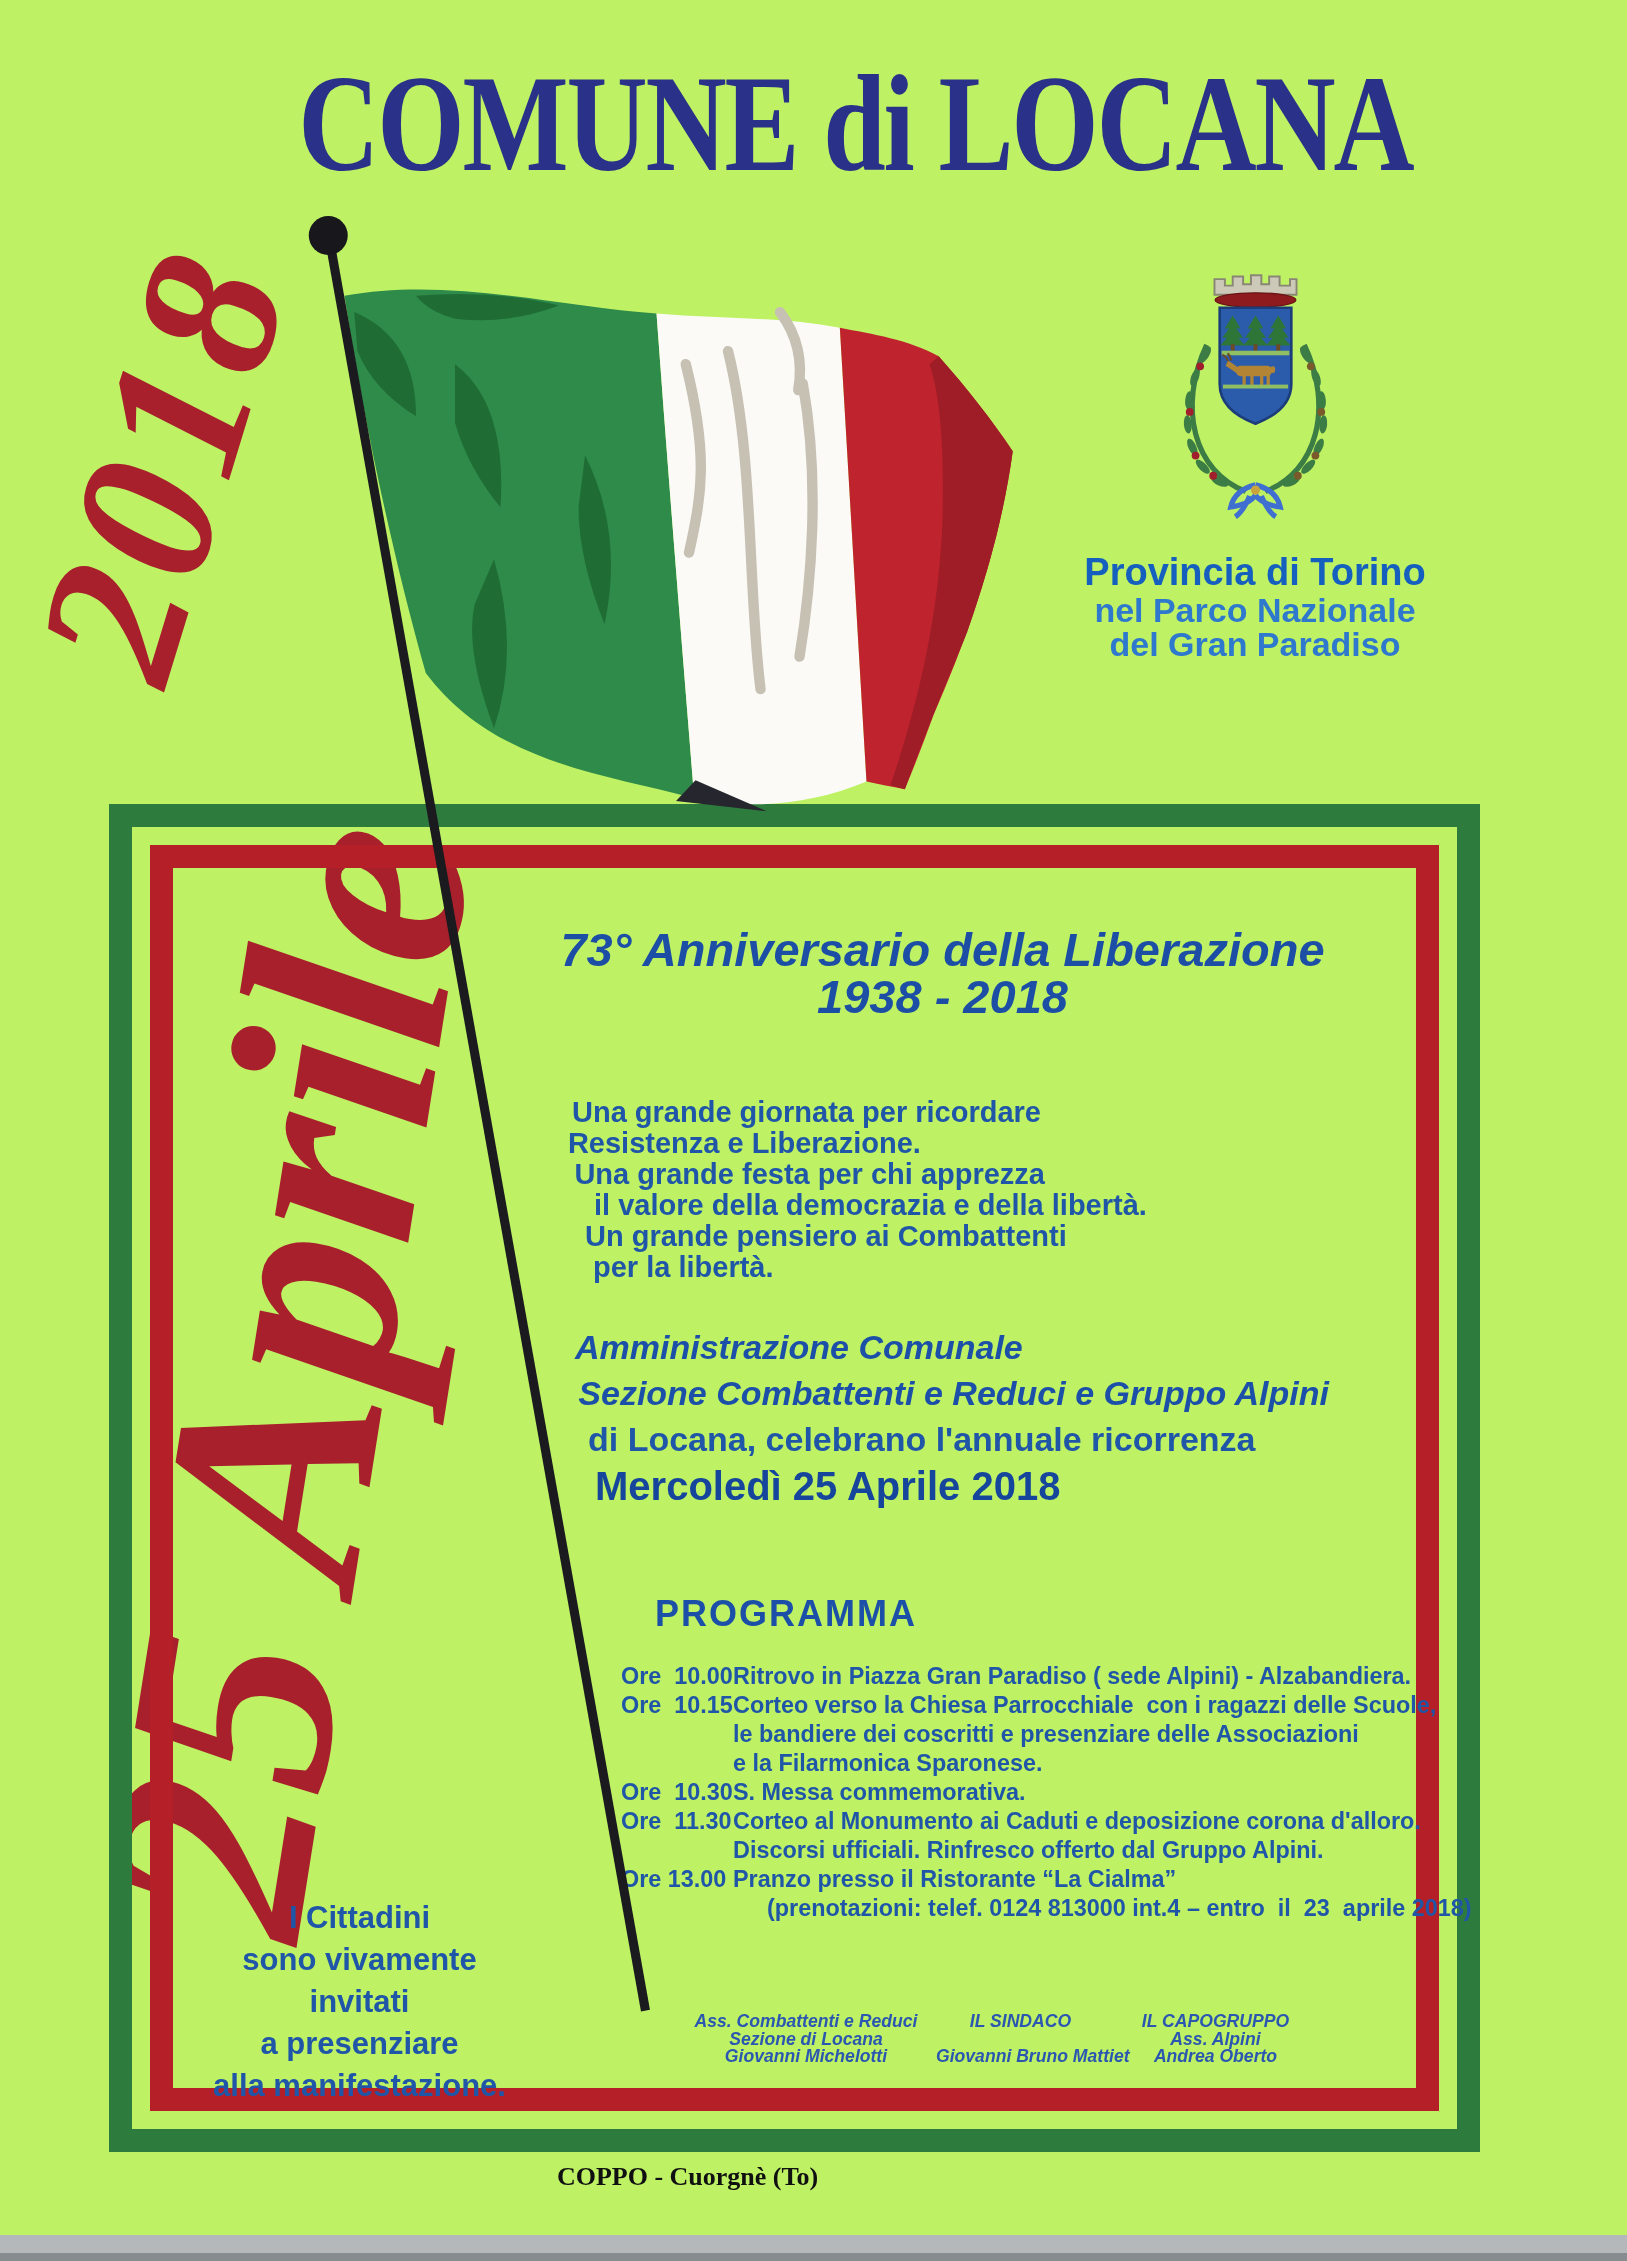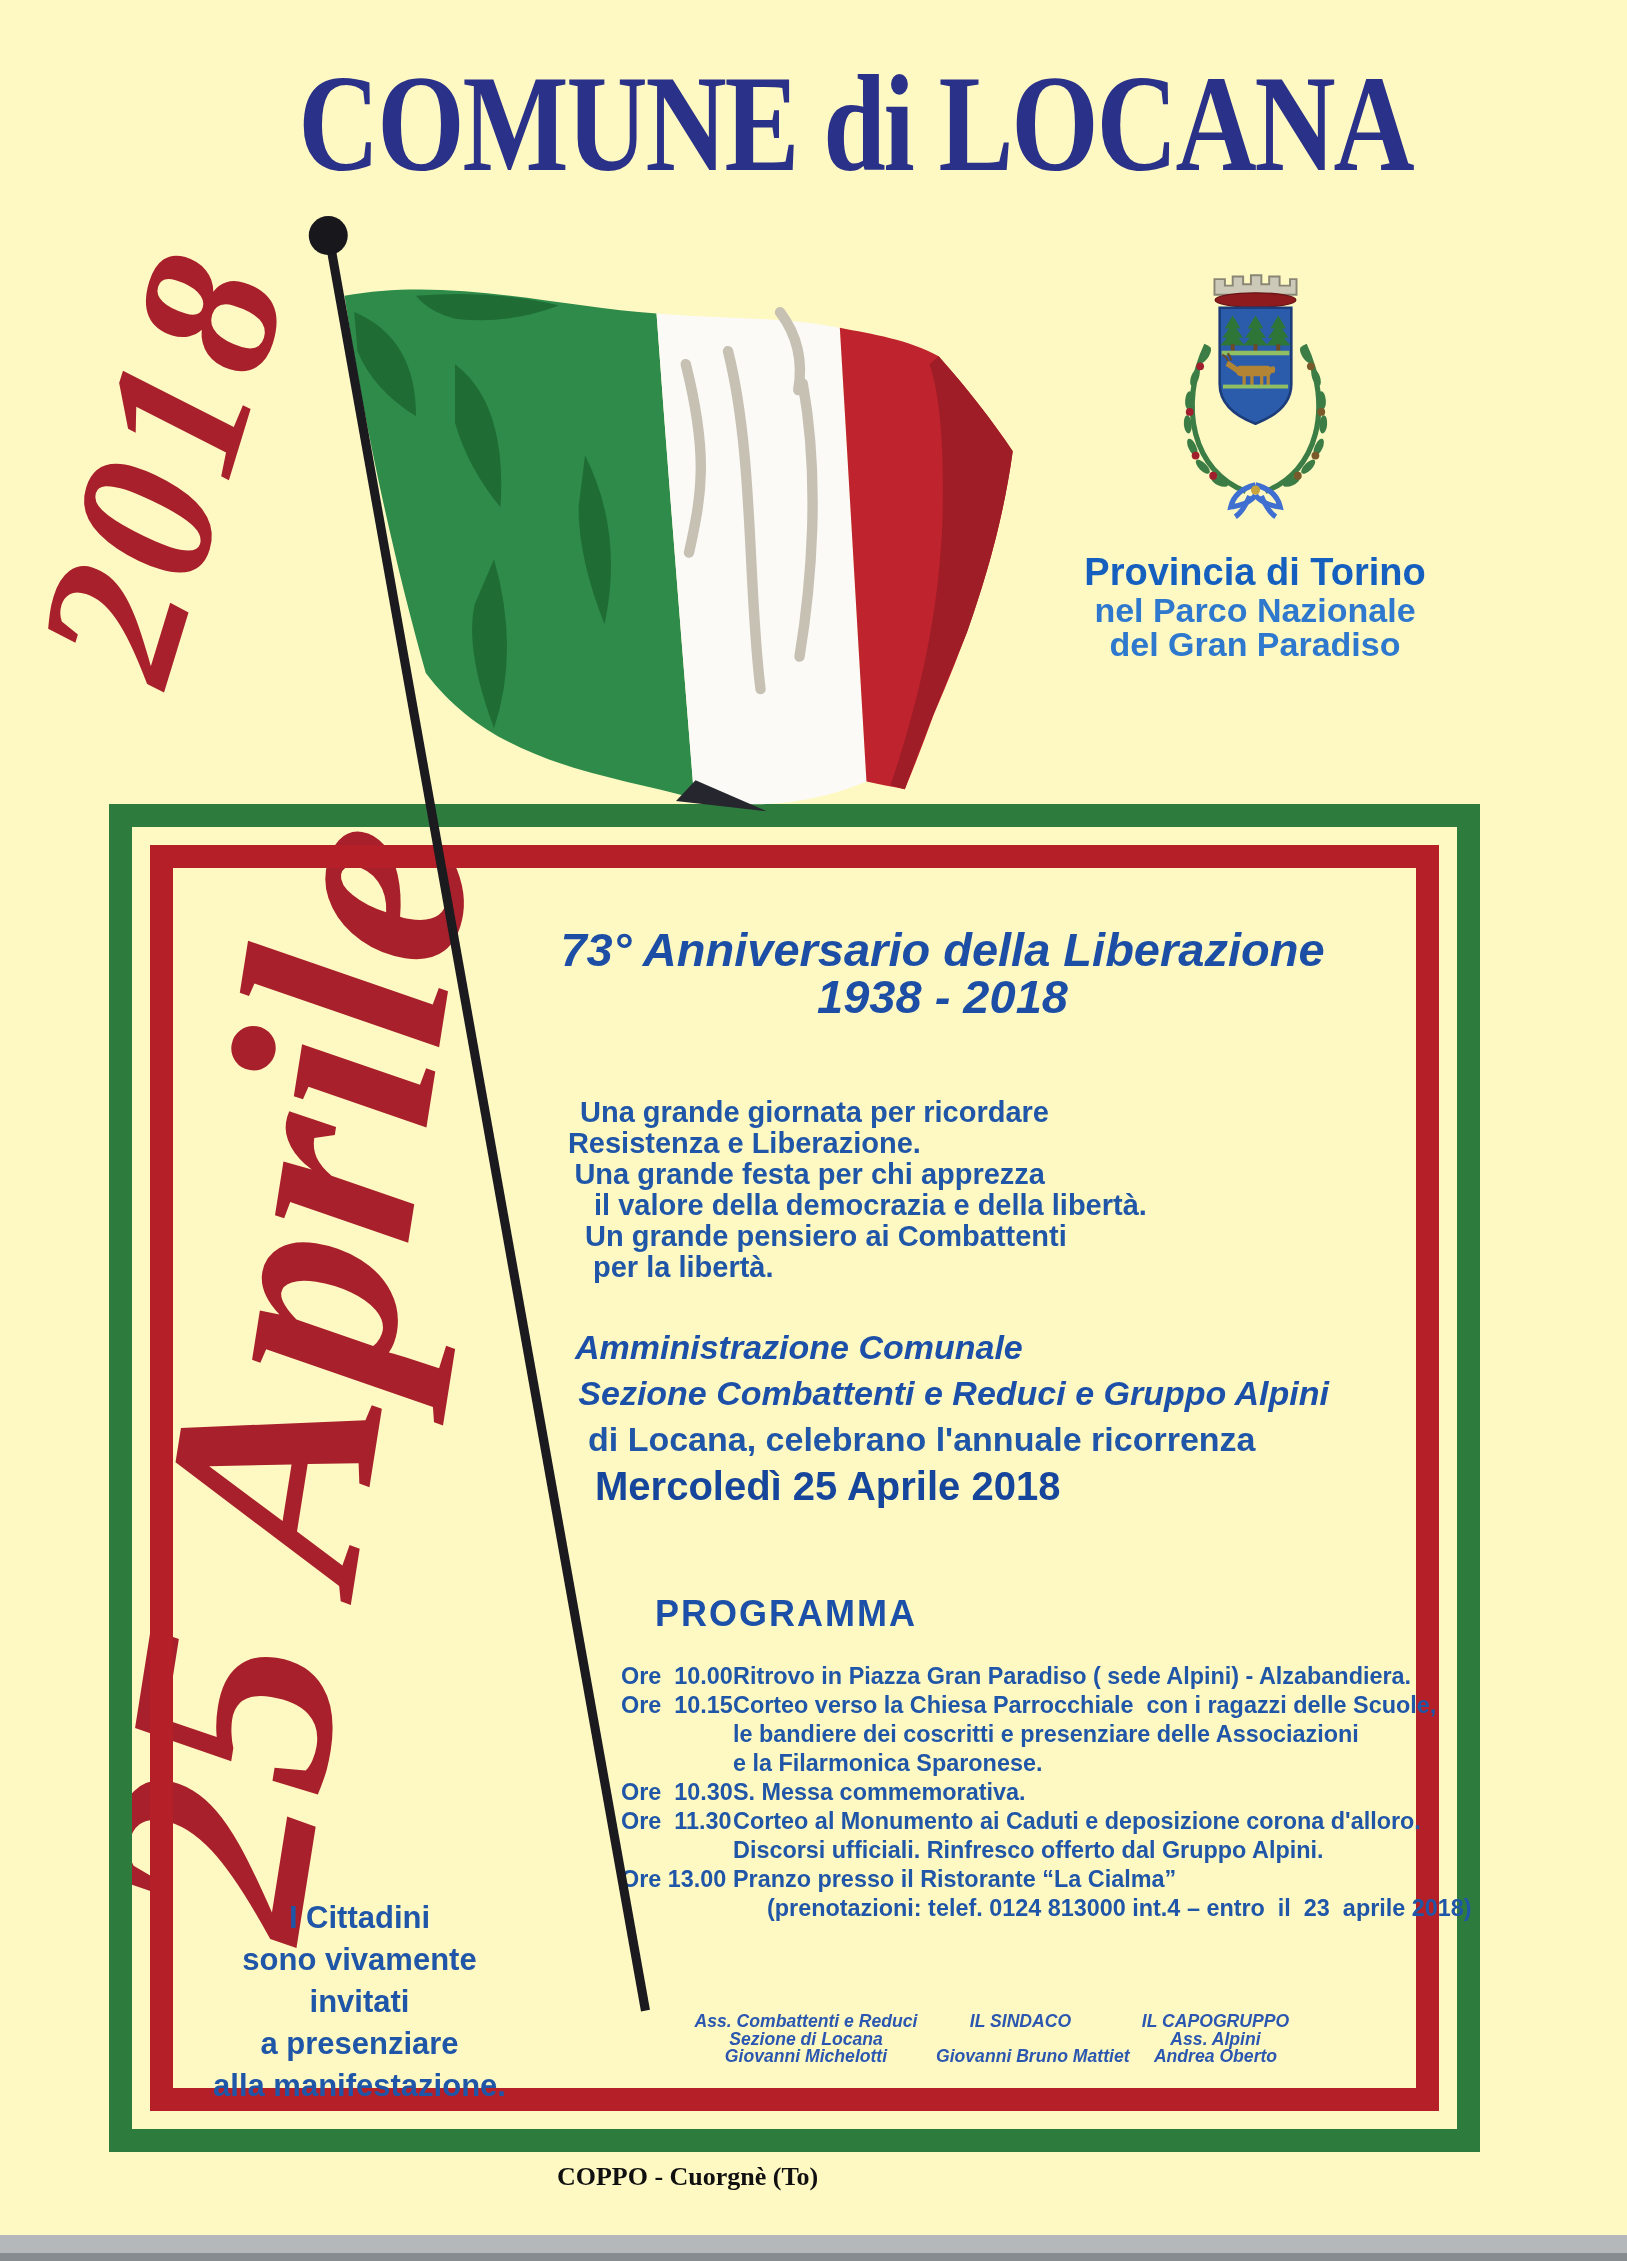--- a/index.html
+++ b/index.html
@@ -1,16 +1,16 @@
 <!DOCTYPE html>
 <html style="font-size:10.4px"><head>
 <meta charset="utf-8">
 <style>
   html,body{margin:0;padding:0;background:#e8e8e8;}
-  #poster{position:relative;width:1627px;height:2261px;background:#fef9c3;overflow:hidden;
+  #poster{position:relative;width:1627px;height:2261px;background:#bef264;overflow:hidden;
           font-family:"Liberation Sans",sans-serif;}
   .abs{position:absolute;}
 
   
   #main-title{left:176px;top:62px;width:1157px;text-align:center;
     font-family:"Liberation Serif",serif;font-weight:700;font-size:137px;line-height:124px;
     color:#2a3188;white-space:nowrap;}
   #main-title>span{display:inline-block;transform:scaleX(.82);transform-origin:center;letter-spacing:-2.6px;}
 
   
@@ -170,21 +170,21 @@
   <div class="abs" id="frame">
     <div id="frame-red"></div>
   </div>
 
   <div class="abs" id="heading">
     <div>73° Anniversario della Liberazione</div>
     <div>1938 - 2018</div>
   </div>
 
   <div class="abs blue" id="intro">
-    <div style="margin-left:16px">Una grande giornata per ricordare</div>
+    <div style="margin-left:8px">Una grande giornata per ricordare</div>
     <div style="margin-left:3.9px">Resistenza e Liberazione.</div>
     <div style="margin-left:10.4px">Una grande festa per chi apprezza</div>
     <div style="margin-left:30px">il valore della democrazia e della libertà.</div>
     <div style="margin-left:21px">Un grande pensiero ai Combattenti</div>
     <div style="margin-left:29px">per la libertà.</div>
   </div>
 
   <div class="abs blue" id="org-block">
     <div class="it" style="margin-left:0">Amministrazione Comunale</div>
     <div class="it" style="margin-left:3.3px">Sezione Combattenti e Reduci e Gruppo Alpini</div>

